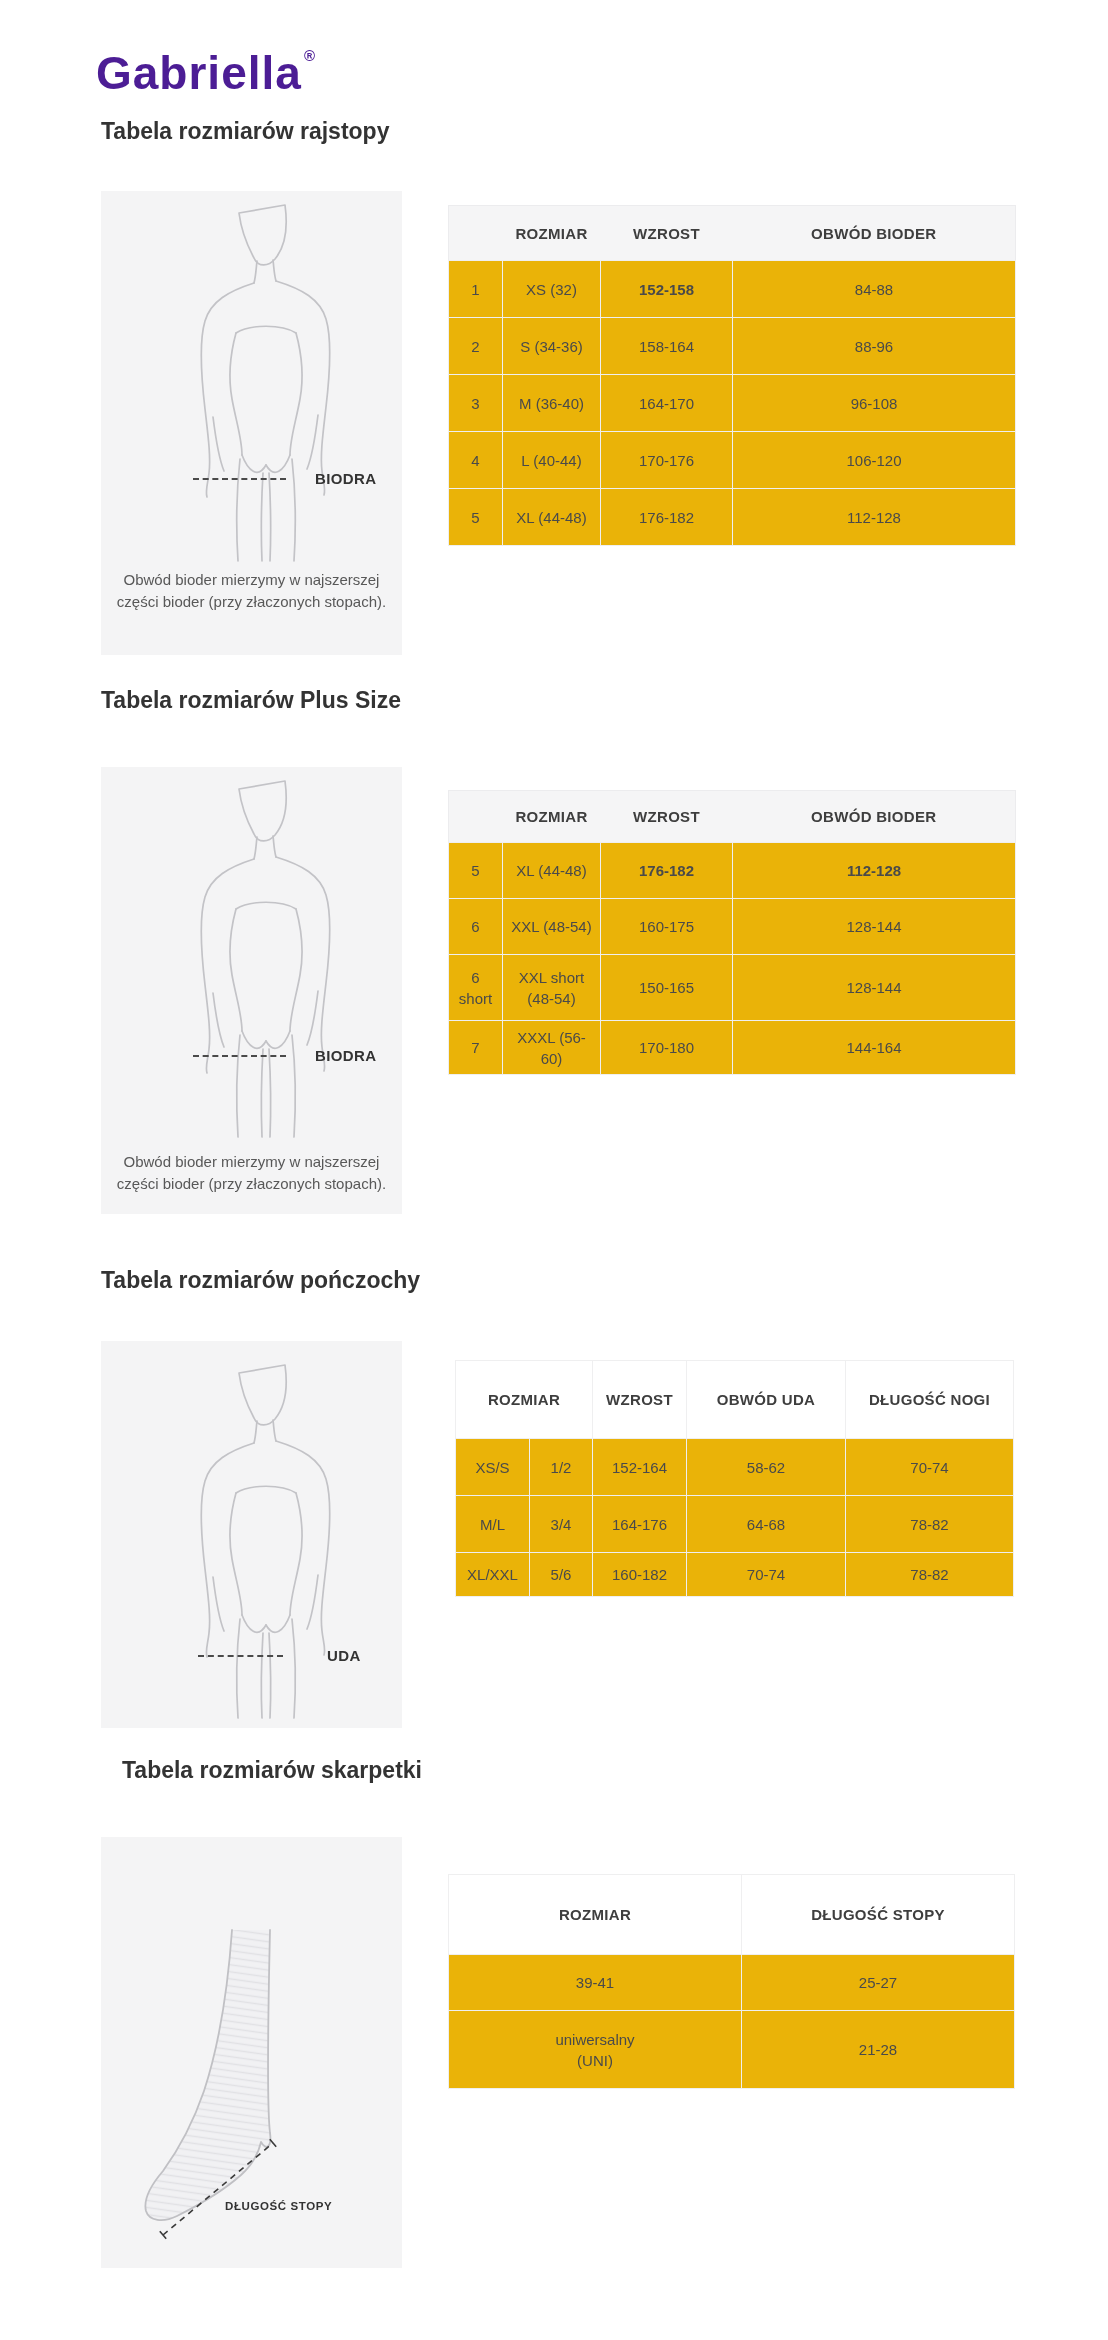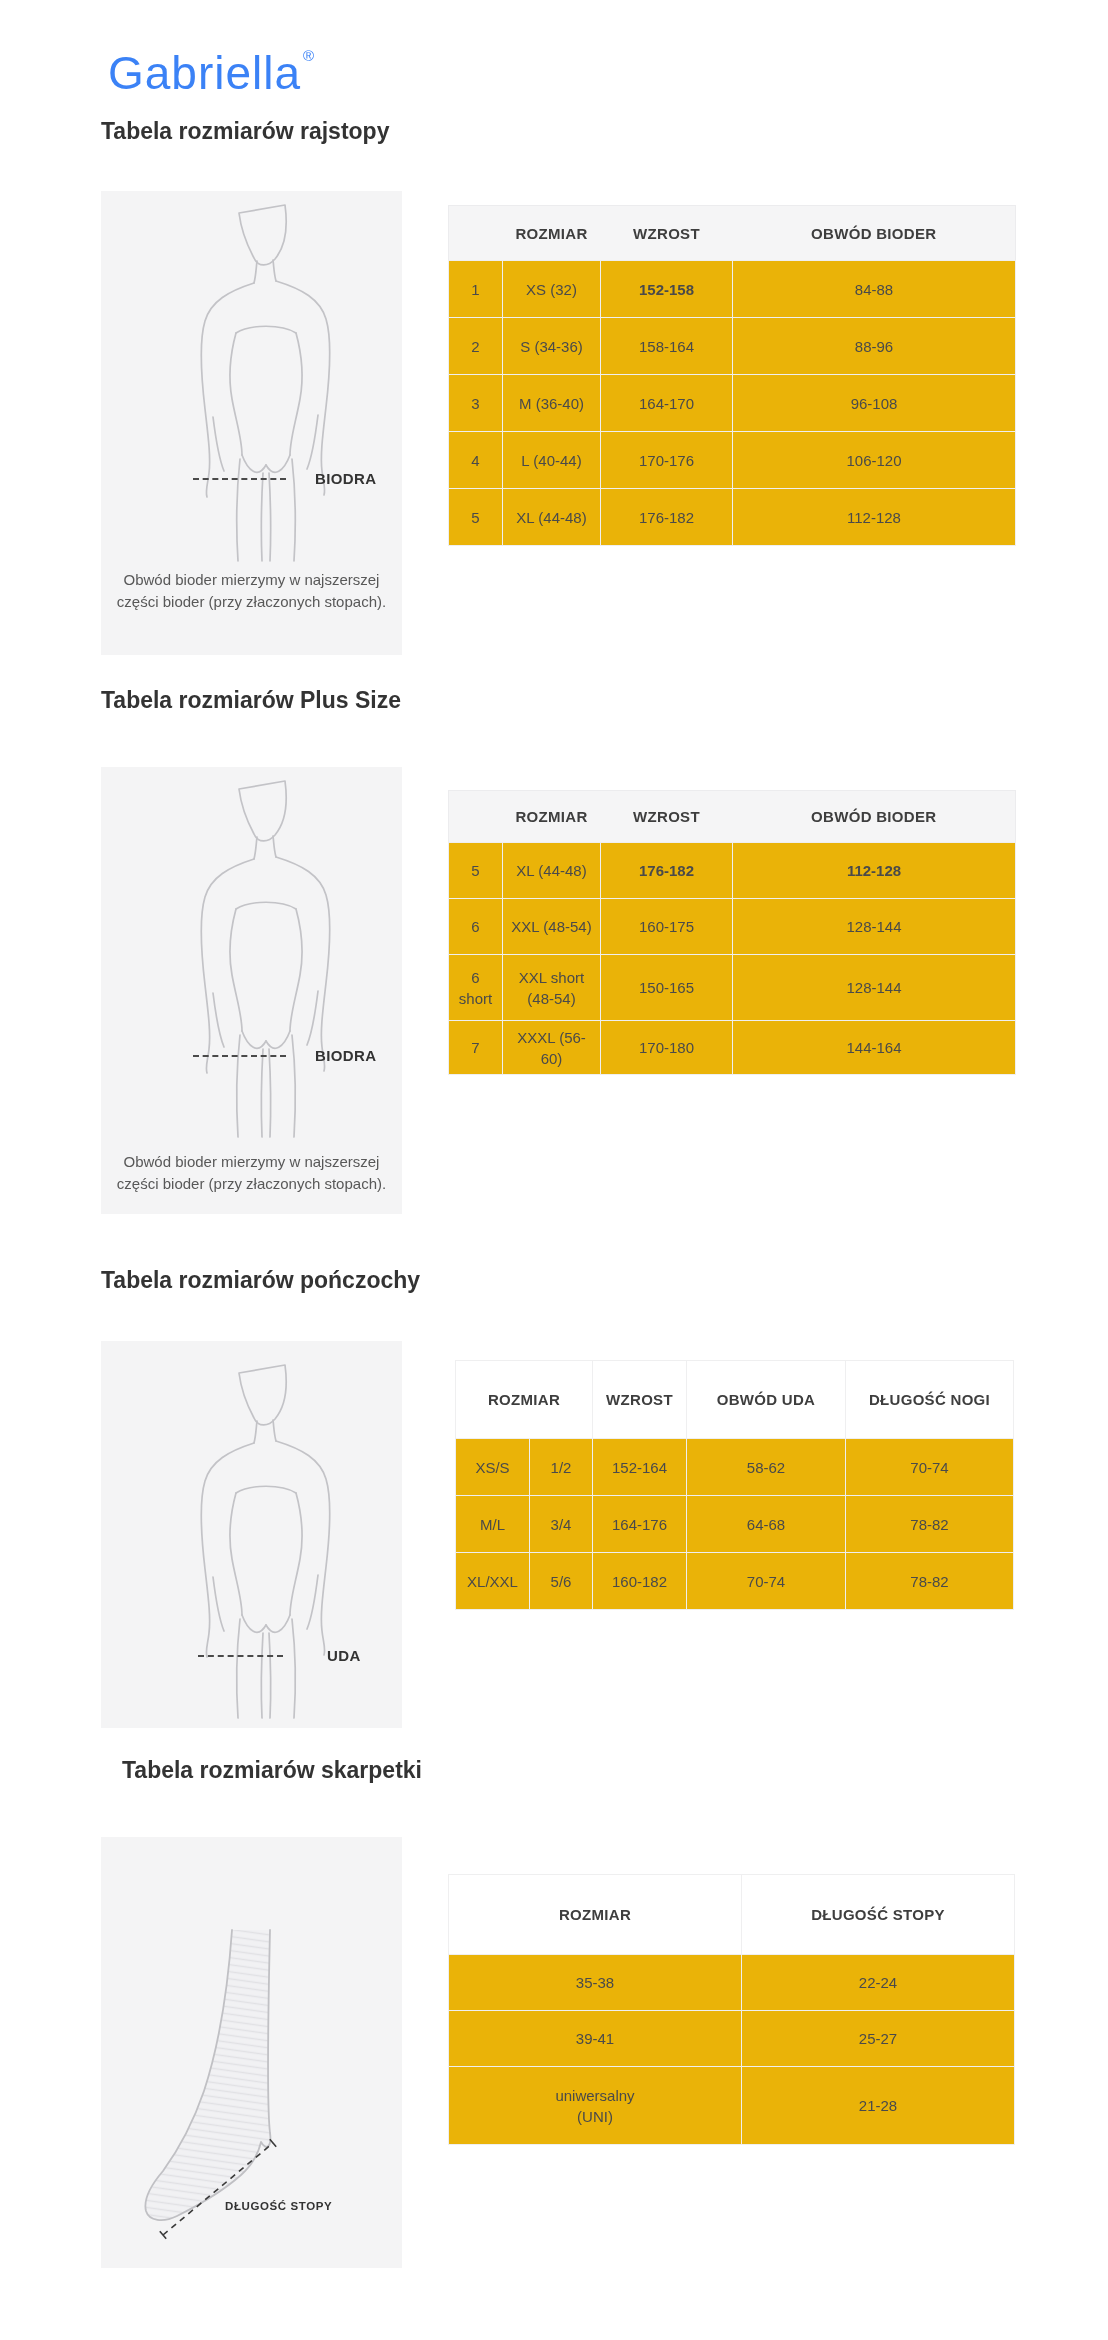--- a/index.html
+++ b/index.html
@@ -1,21 +1,21 @@
 <!DOCTYPE html>
 <html><head>
 <meta charset="utf-8">
 <style>
   html,body{margin:0;padding:0;}
   body{
     position:relative;width:1108px;height:2340px;background:#ffffff;
     font-family:"Liberation Sans",sans-serif;color:#4a4a4a;overflow:hidden;
   }
-  .logo{position:absolute;left:108px;top:46px;font-size:46px;font-weight:400;
-    color:#3b82f6;letter-spacing:1px;}
+  .logo{position:absolute;left:96px;top:46px;font-size:46px;font-weight:700;
+    color:#4c1d95;letter-spacing:1px;}
   .logo .reg{font-size:15px;vertical-align:28px;margin-left:2px;}
   .sec-heading{position:absolute;font-size:23px;font-weight:700;color:#333;margin:0;}
   .figbox{position:absolute;left:101px;width:301px;background:#f4f4f5;}
   .figcap{position:absolute;left:15px;width:271px;text-align:center;
     font-size:15px;line-height:1.45;color:#585858;}
   .mlabel{position:absolute;font-size:15px;font-weight:700;color:#333;
     letter-spacing:.4px;white-space:nowrap;}
   .mlabel.small{font-size:11.5px;letter-spacing:.6px;}
   .dash{position:absolute;height:0;border-top:2px dashed #4a4a4a;}
   table.szt{position:absolute;border-collapse:collapse;table-layout:fixed;
@@ -232,21 +232,21 @@
       <td>58-62</td>
       <td>70-74</td>
     </tr>
     <tr style="height:57px">
       <td>M/L</td>
       <td>3/4</td>
       <td>164-176</td>
       <td>64-68</td>
       <td>78-82</td>
     </tr>
-    <tr style="height:57px">
+    <tr style="height:44px">
       <td>XL/XXL</td>
       <td>5/6</td>
       <td>160-182</td>
       <td>70-74</td>
       <td>78-82</td>
     </tr>
   </tbody>
 </table>
 
 <h2 class="sec-heading" style="left:122px;top:1757px;text-align:center;">Tabela rozmiarów skarpetki</h2>
@@ -275,24 +275,20 @@
       <col style="width:273px">
     </colgroup>
   <thead>
     <tr style="height:80px">
       <th>ROZMIAR</th>
       <th>DŁUGOŚĆ STOPY</th>
     </tr>
   </thead>
   <tbody>
     <tr style="height:56px">
-      <td>35-38</td>
-      <td>22-24</td>
-    </tr>
-    <tr style="height:56px">
       <td>39-41</td>
       <td>25-27</td>
     </tr>
     <tr style="height:78px">
       <td class="pre">uniwersalny
 (UNI)</td>
       <td>21-28</td>
     </tr>
   </tbody>
 </table>

